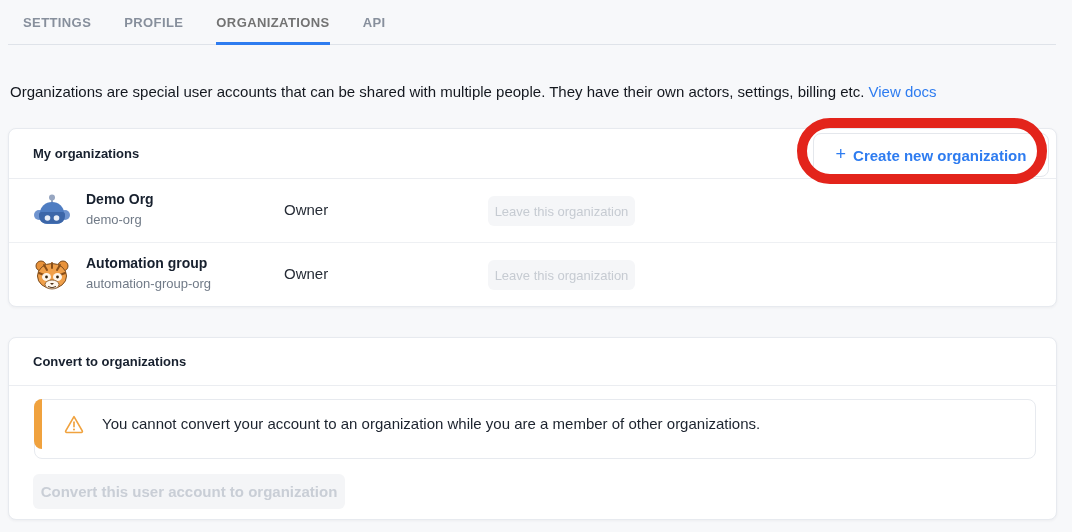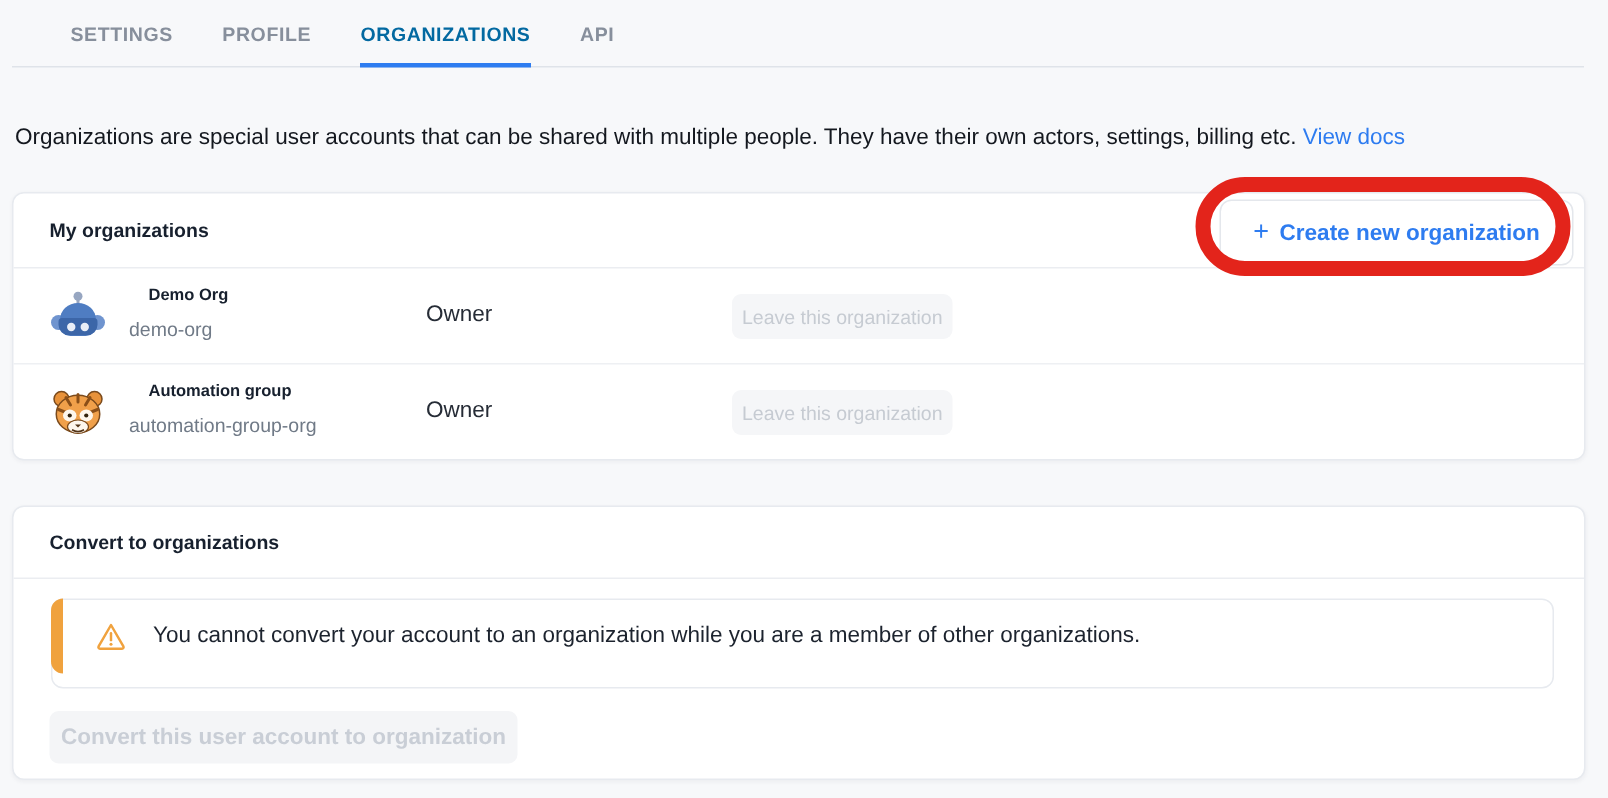--- a/index.html
+++ b/index.html
@@ -7,26 +7,26 @@
   body {
     font-family:"Liberation Sans", sans-serif;
     background:#f7f8fa;
     position:relative;
     overflow:hidden;
     color:#17202e;
   }
   
   .tabbar { position:absolute; left:0; top:0; width:1072px; height:45px; }
   .tabline { position:absolute; left:8px; top:44px; width:1048px; height:1px; background:#dfe3e9; }
-  .tabs { position:absolute; left:23px; top:0; height:45px; display:flex; gap:33px;margin-left:24px; }
+  .tabs { position:absolute; left:23px; top:0; height:45px; display:flex; gap:33px; }
   .tab {
     font-size:13px; font-weight:bold; letter-spacing:.4px; color:#878f9c;
     line-height:45px; height:45px; cursor:pointer; white-space:nowrap;
   }
-  .tab.active { color:#0369a1; border-bottom:3px solid #2e7cf0; z-index:2; }
+  .tab.active { color:#737373; border-bottom:3px solid #2e7cf0; z-index:2; }
   
   .intro { position:absolute; left:10px; top:83px; font-size:15px; color:#14181f; }
   .intro a { color:#2e7cf0; text-decoration:none; }
   
   .card {
     position:absolute; left:8px; width:1049px; background:#ffffff;
     border:1px solid #e7eaef; border-radius:8px;
     box-shadow:0 1px 3px rgba(30,40,60,.05);
   }
   #card-orgs { top:128px; height:179px; }
@@ -52,21 +52,21 @@
   .create-btn .plus { font-size:18px; font-weight:normal; line-height:1; position:relative; top:-1px; }
   .annotation-ring {
     position:absolute; left:797px; top:118px; width:250px; height:66px;
     border:10px solid #e3241b; border-radius:33px; z-index:10; pointer-events:none;
   }
   
   .org-row { position:absolute; left:0; width:100%; }
   #org-row-0 { top:50px; height:64px; border-bottom:1px solid #eef0f3; }
   #org-row-1 { top:114px; height:64px; }
   .avatar { position:absolute; left:25px; top:14px; width:36px; height:36px; }
-  .org-name { position:absolute; left:90px; top:12px; font-size:11px; font-weight:bold; color:#17202e; white-space:nowrap; }
+  .org-name { position:absolute; left:77px; top:12px; font-size:14px; font-weight:bold; color:#17202e; white-space:nowrap; }
   .org-slug { position:absolute; left:77px; top:33px; font-size:13px; color:#707a87; white-space:nowrap; }
   .org-role { position:absolute; left:275px; top:22px; font-size:15px; color:#262c36;text-align:right; }
   .leave-btn {
     position:absolute; left:479px; top:17px; width:147px; height:30px;
     background:#f5f6f8; border:none; border-radius:6px;
     font-family:"Liberation Sans", sans-serif;
     font-size:13px; font-weight:normal; color:#c6cbd2; cursor:default; white-space:nowrap;
   }
   
   .warning-box {

